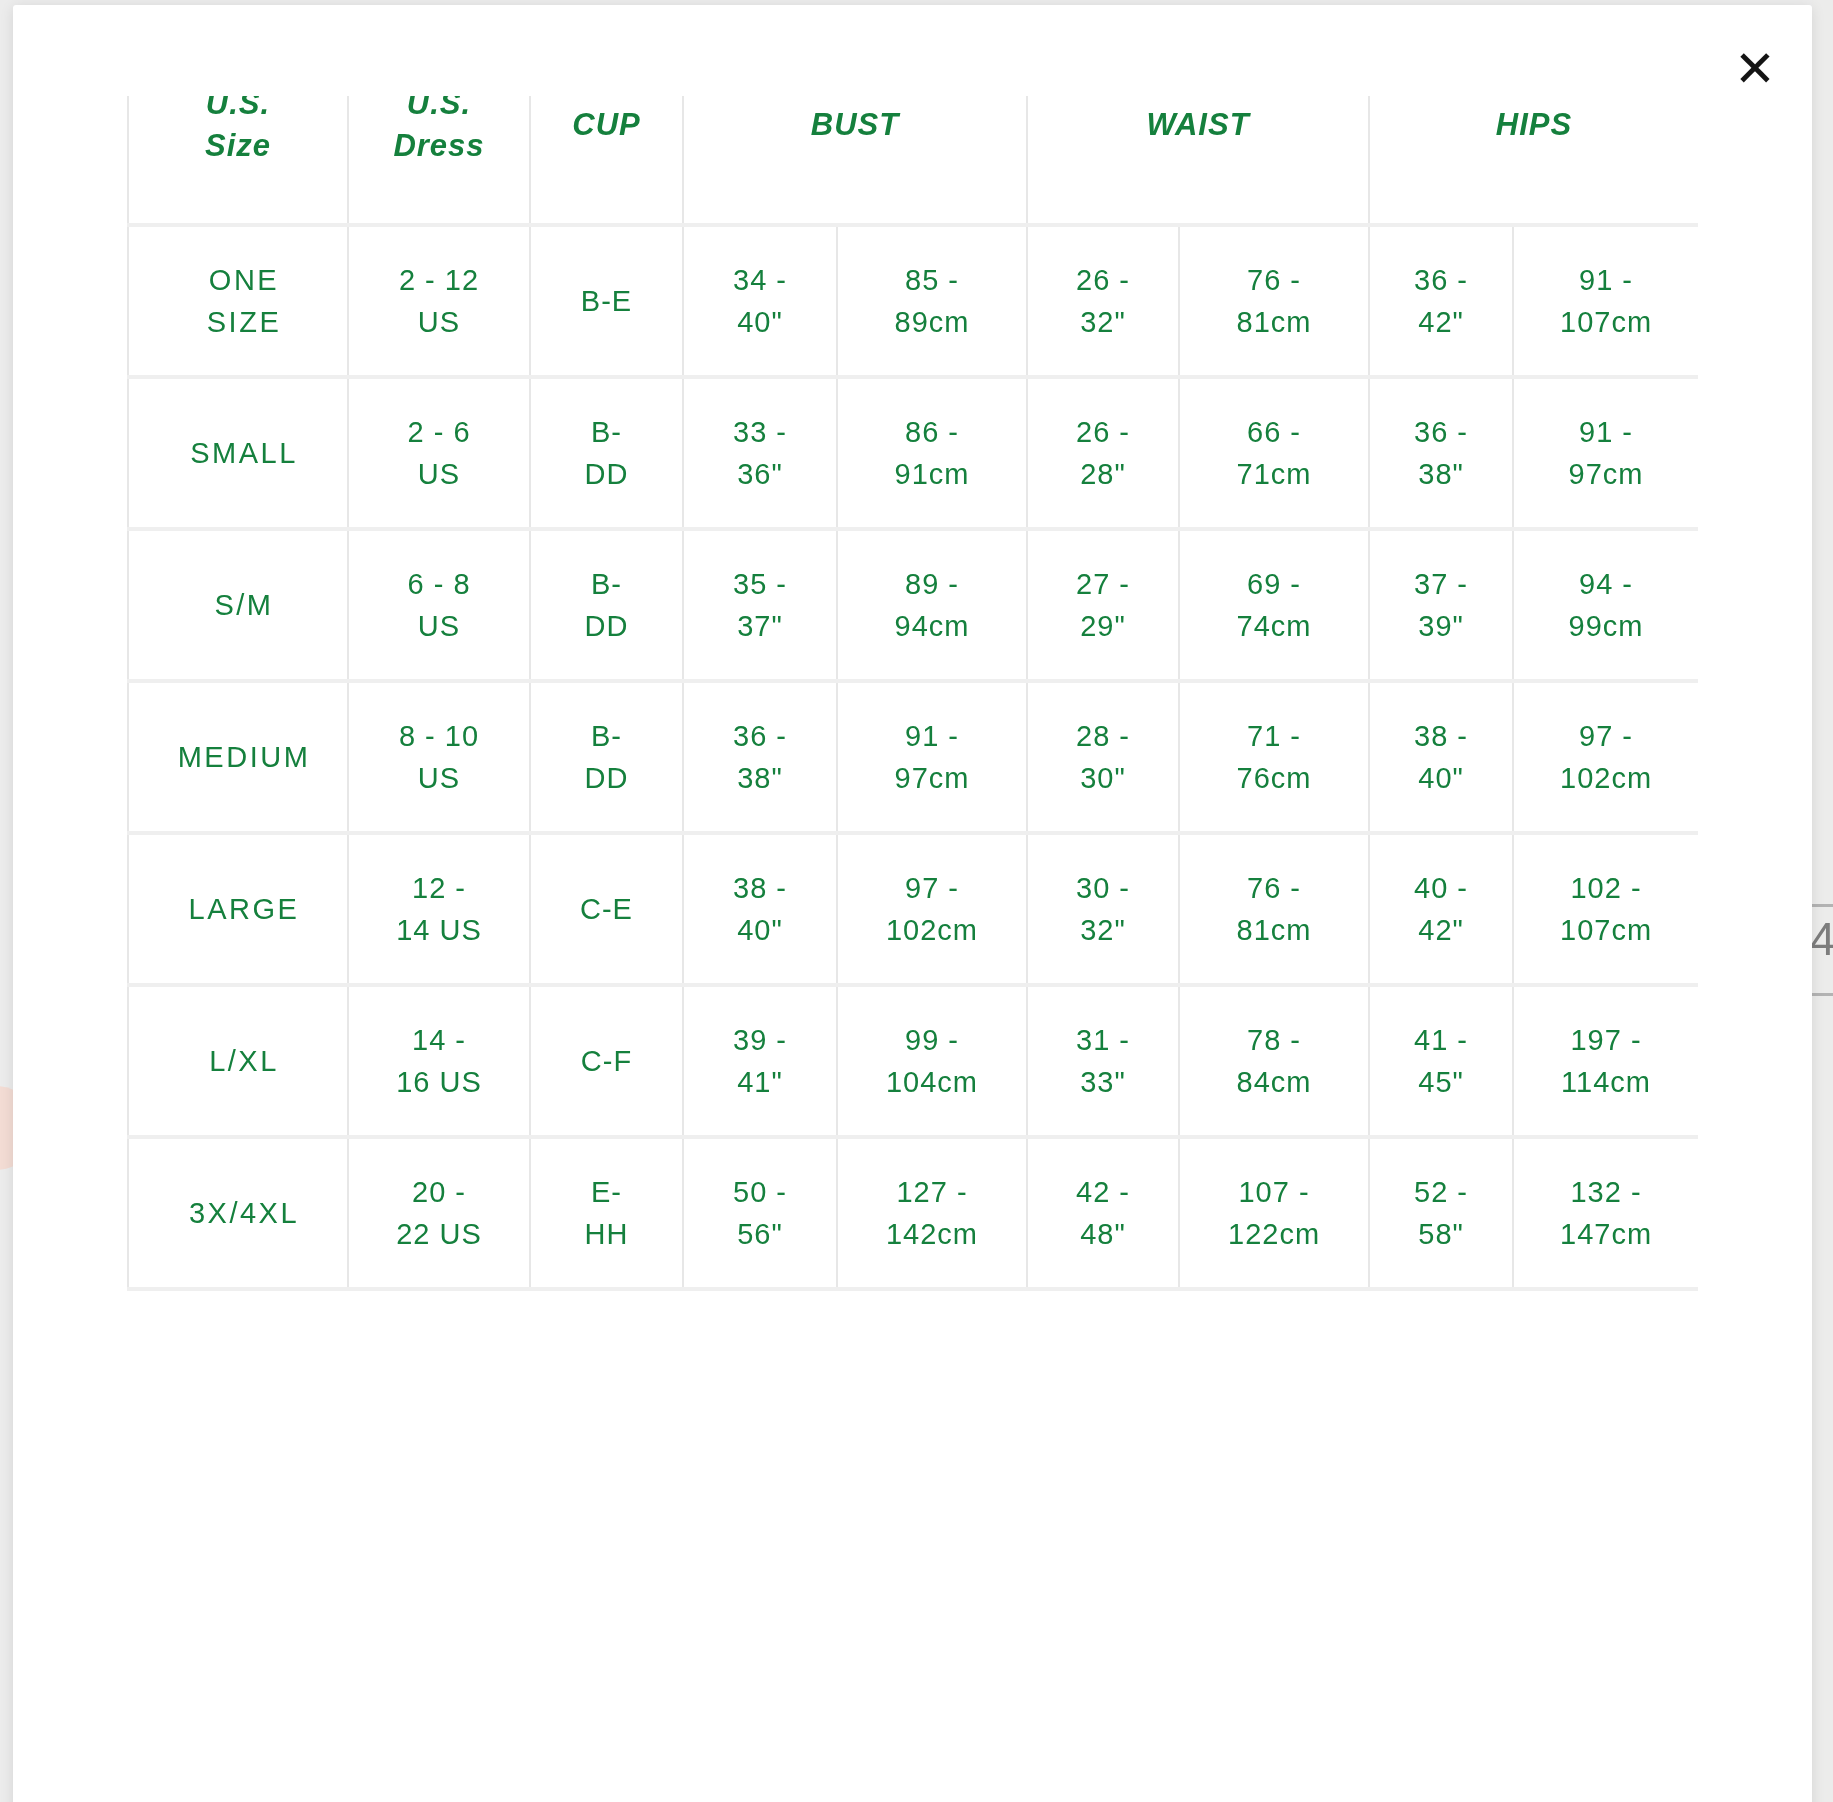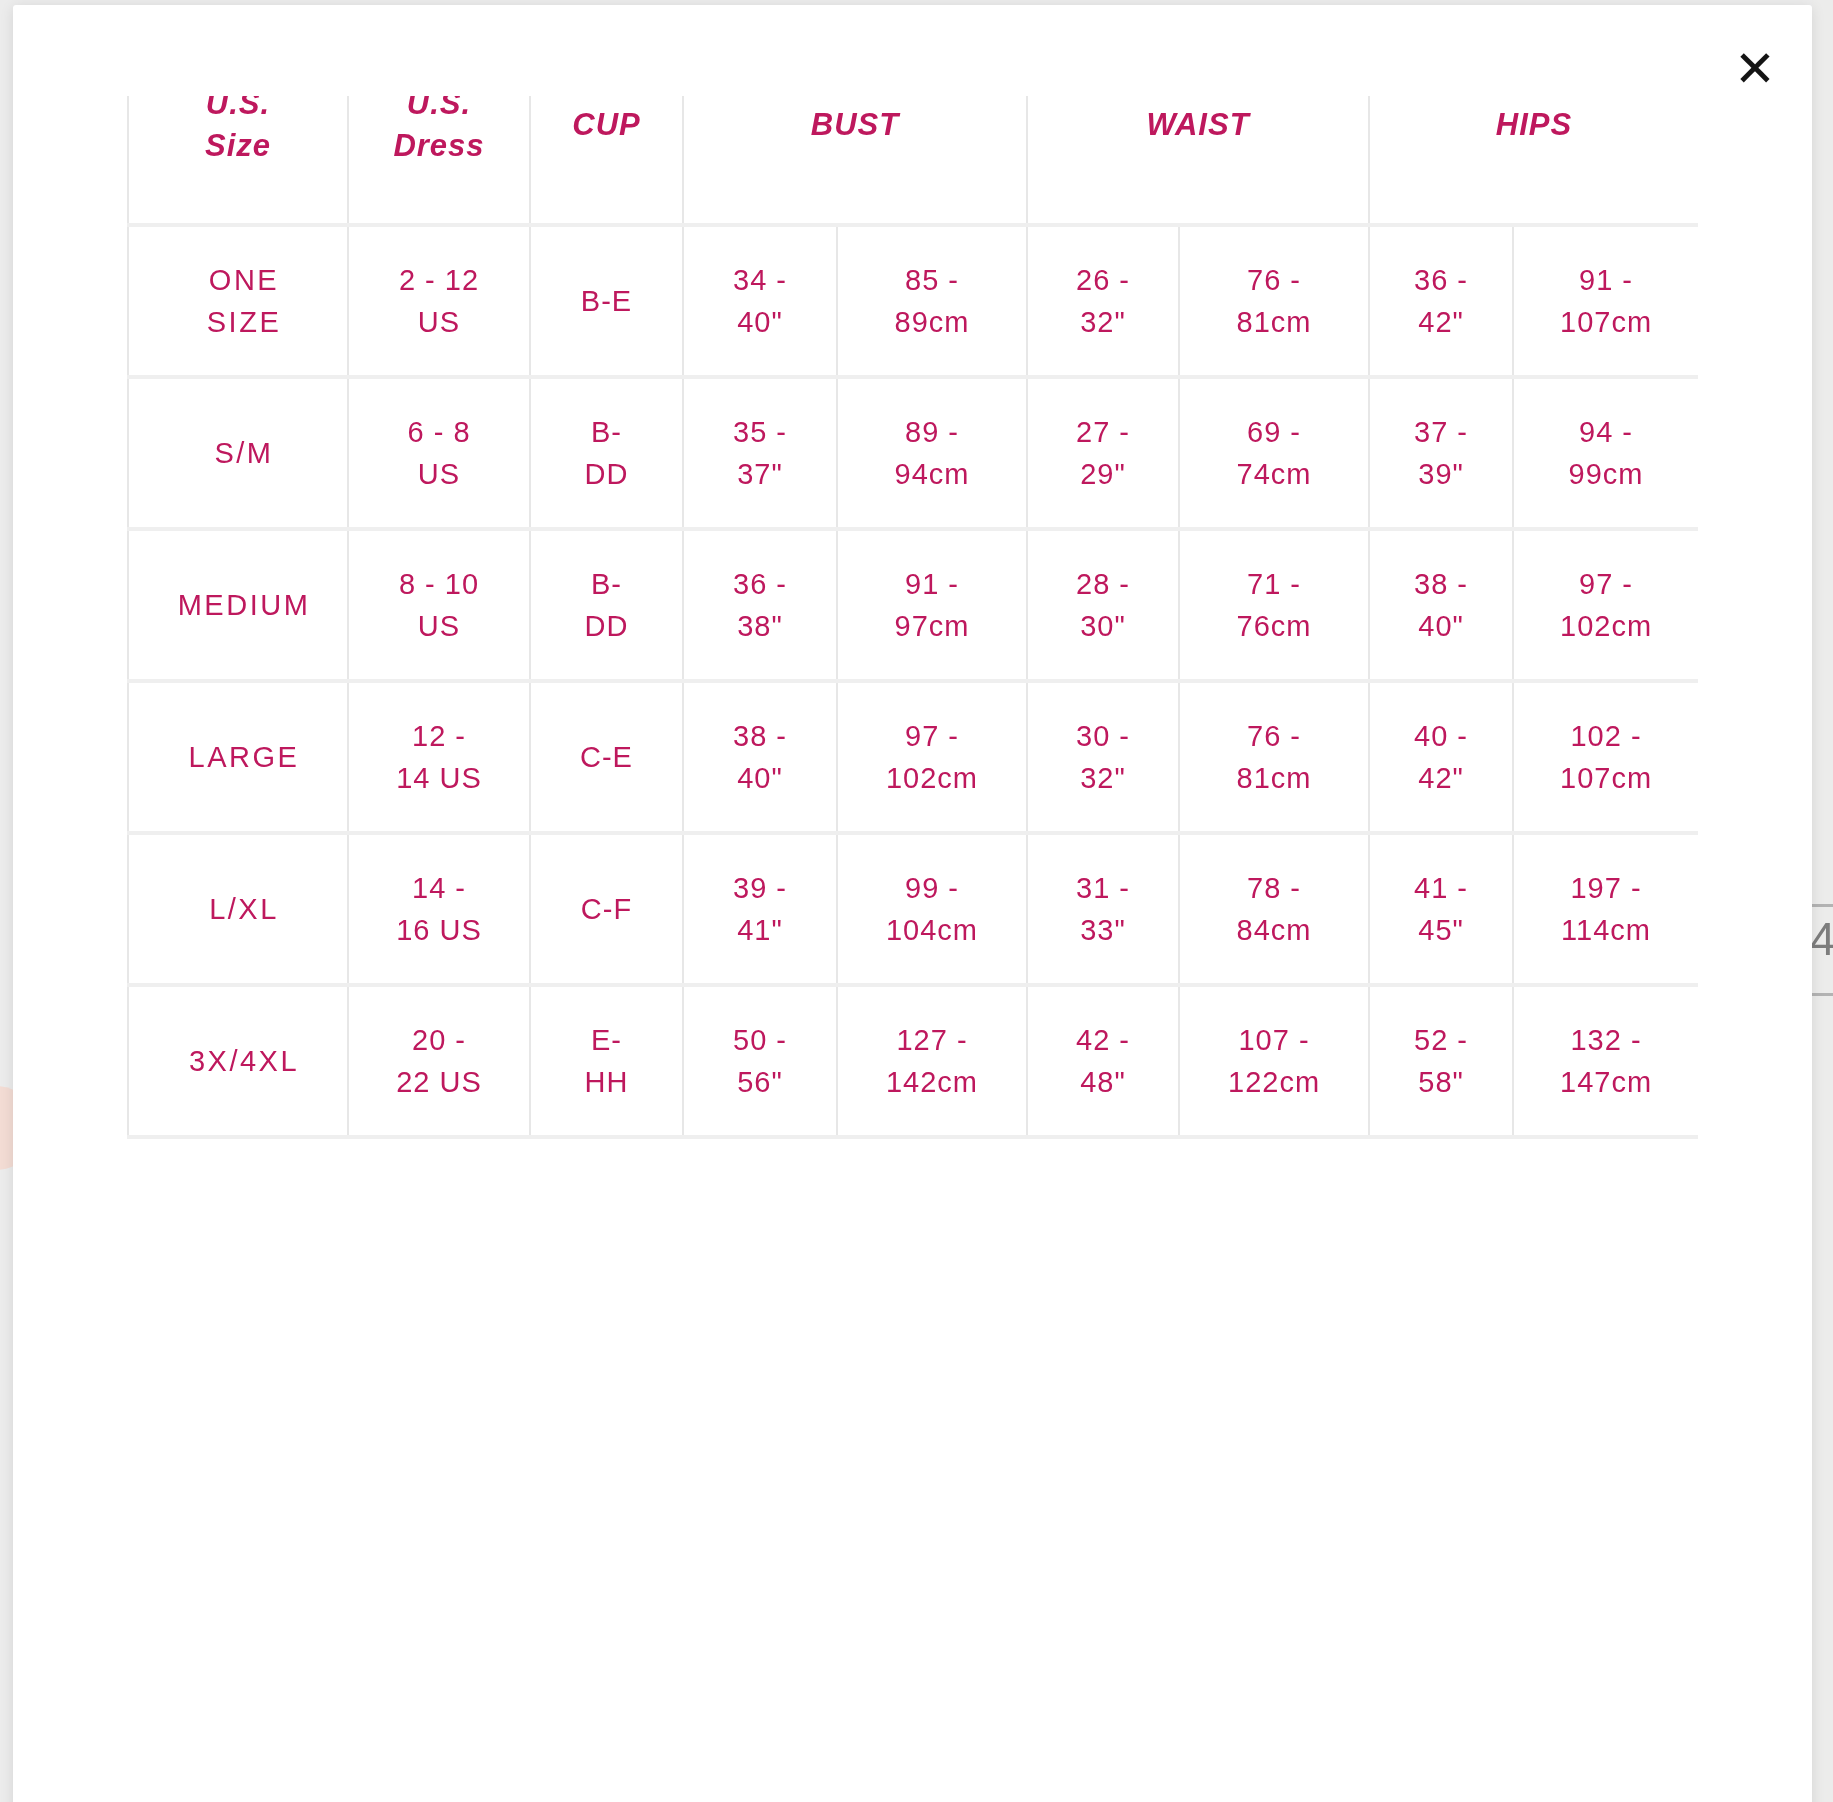--- a/index.html
+++ b/index.html
@@ -52,21 +52,21 @@
   .table-clip {
     position:absolute; left:114px; top:91px;
     width:1571px; height:1601px;
     overflow:hidden;
   }
   table.size-table {
     width:1571px;
     table-layout:fixed;
     border-collapse:collapse;
     margin-top:-73px;
-    color:#be185d;
+    color:#15803d;
   }
   .size-table th, .size-table td {
     border-left:2px solid #e7e7e7;
     border-right:2px solid #e7e7e7;
     border-top:4px solid #efefef;
     border-bottom:4px solid #efefef;
     text-align:center;
     vertical-align:middle;
     white-space:pre-line;
     line-height:42px;
@@ -144,20 +144,39 @@
             <td>26 -
 32"</td>
             <td>76 -
 81cm</td>
             <td>36 -
 42"</td>
             <td>91 -
 107cm</td>
           </tr>
           <tr>
+            <td>SMALL</td>
+            <td>2 - 6
+US</td>
+            <td>B-
+DD</td>
+            <td>33 -
+36"</td>
+            <td>86 -
+91cm</td>
+            <td>26 -
+28"</td>
+            <td>66 -
+71cm</td>
+            <td>36 -
+38"</td>
+            <td>91 -
+97cm</td>
+          </tr>
+          <tr>
             <td>S/M</td>
             <td>6 - 8
 US</td>
             <td>B-
 DD</td>
             <td>35 -
 37"</td>
             <td>89 -
 94cm</td>
             <td>27 -

